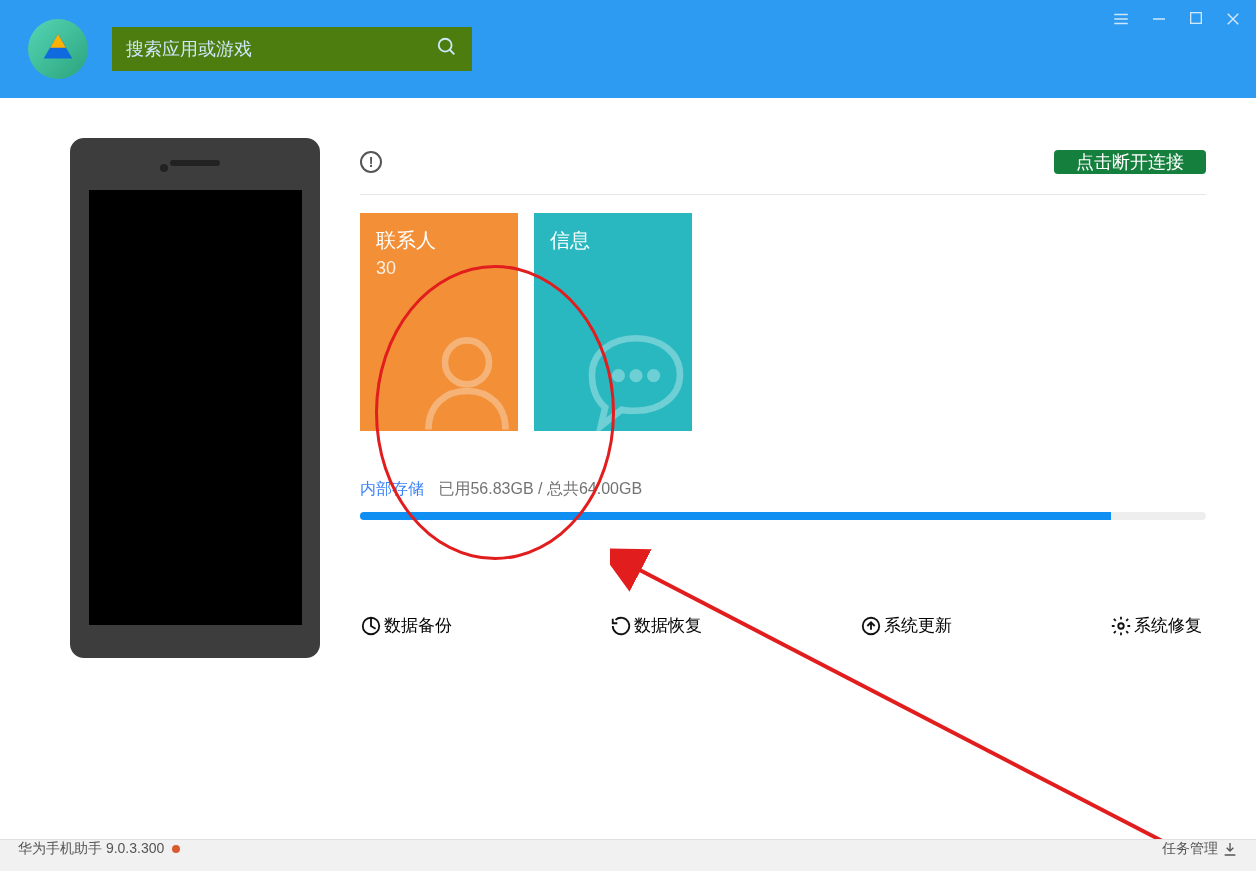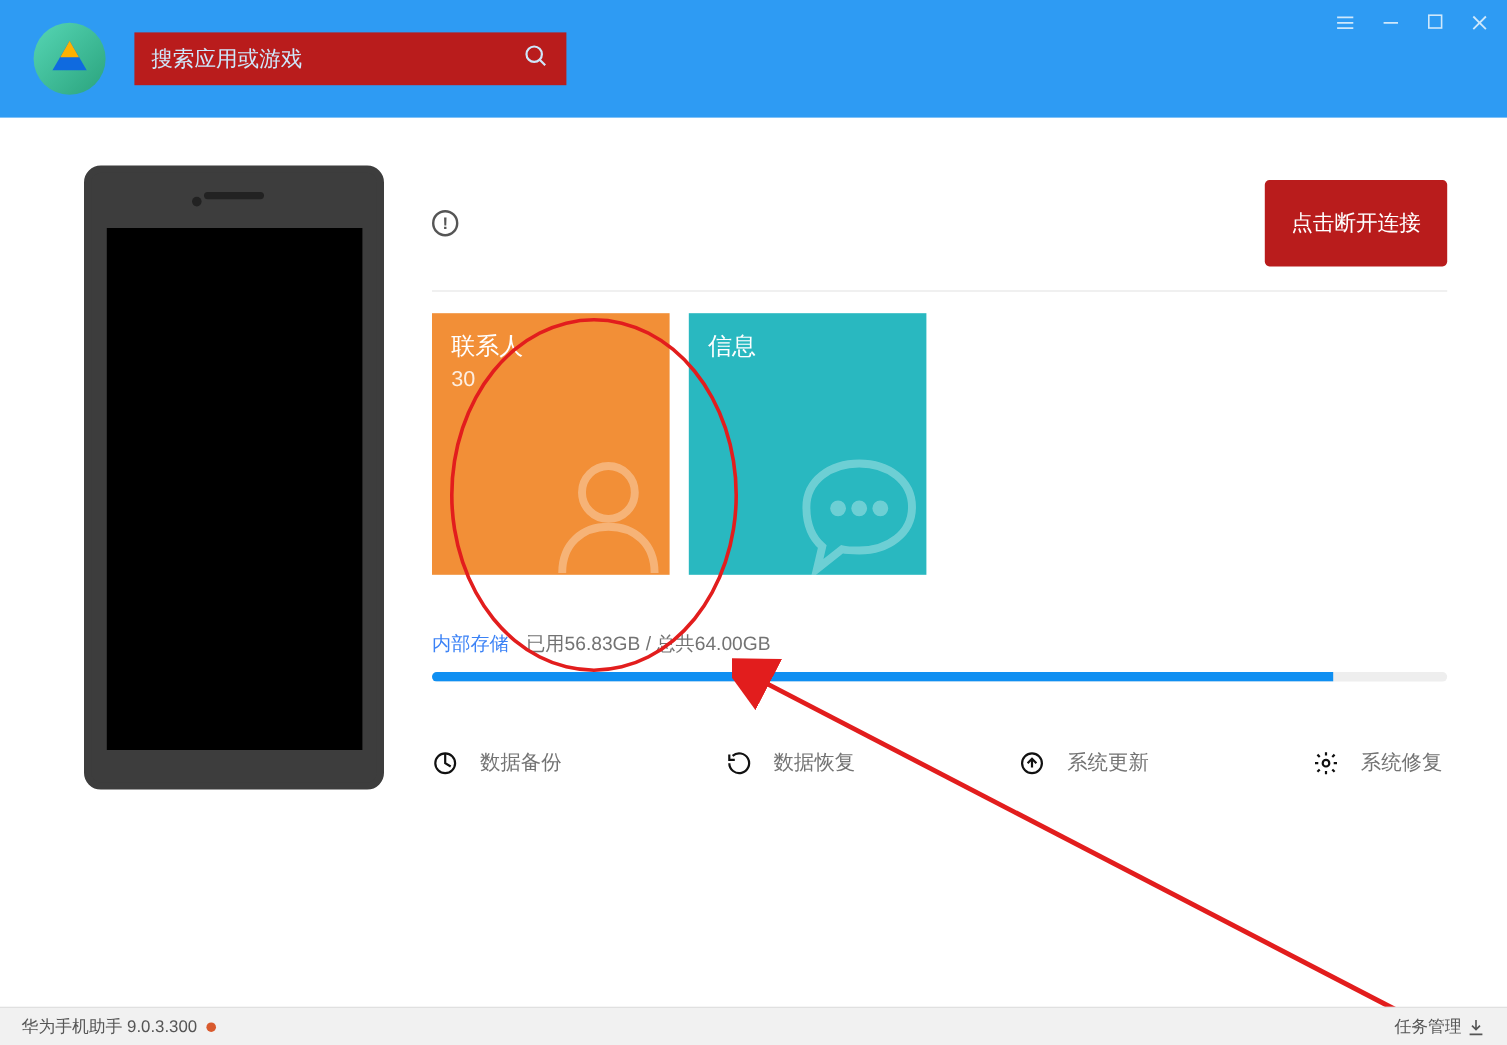--- a/index.html
+++ b/index.html
@@ -28,21 +28,21 @@
   .nav { display:flex; align-items:center; margin-left: 16px; }
   .nav-item {
     color:#fff; font-size:22px; padding:0 18px;
     position:relative; cursor:pointer; white-space:nowrap;
   }
   .nav-sep { width:1px; height:22px; background:rgba(255,255,255,.5);}
   .nav-dot { width:6px;height:6px;border-radius:50%;background:#fff;position:absolute;bottom:-16px;left:50%;transform:translateX(-50%);}
   .search-box {
     margin-left: 24px;
     width: 360px; height:44px;
-    background:#b91c1c;
+    background:#4d7c0f;
     display:flex; align-items:center;
     padding:0 14px;
     justify-content:space-between;
   }
   .search-input {
     flex:1; border:none; outline:none; background:transparent;
     color:#fff; font-size:18px;
   }
   .search-input::placeholder { color:#cfe8fb; }
   .search-btn { color:#cfe8fb; cursor:pointer;}
@@ -67,52 +67,52 @@
 
   .right { flex:1; margin-left:40px; position:relative;}
   .device-row { display:flex; align-items:center; justify-content:space-between; margin-top:12px;}
   .device-name { font-size:30px; color:#222; display:flex; align-items:center; gap:10px;}
   .info-badge {
     width:22px;height:22px;border:2px solid #555;border-radius:50%;
     display:flex;align-items:center;justify-content:center;
     font-size:14px;color:#555;font-weight:bold;
   }
   .disconnect-btn{
-    background:#b91c1c;color:#fff;border:none;border-radius:4px;
-    font-size:18px;padding:24px 22px;cursor:pointer;
+    background:#15803d;color:#fff;border:none;border-radius:4px;
+    font-size:18px;padding:0 22px;cursor:pointer;
   }
   .divider {height:1px;background:#e7e7e7;margin:20px 0 18px;}
   
   .tiles {display:flex; gap:16px;}
   .tile {
-    width:198px;height:218px;position:relative;color:#fff;
+    width:158px;height:218px;position:relative;color:#fff;
     cursor:pointer;padding:14px 16px;overflow:hidden;
   }
   .t-contacts{background:#f28f37;}
   .t-msgs{background:#29b8c0;}
   .t-pics{background:#4cbb32;}
   .t-vids{background:#a253d4;}
   .tile-title{font-size:20px;}
   .tile-count{font-size:18px;opacity:.85;margin-top:4px;}
   .tile-icon{position:absolute;right:-4px;bottom:-4px;opacity:.32;}
   
   .storage{margin-top:48px;}
   .storage-label{font-size:16px;color:#3b82f6;}
   .storage-used{font-size:16px;color:#737373;margin-left:10px;}
   .bar{margin-top:12px;height:8px;width:100%;background:#eee;border-radius:4px;overflow:hidden;}
   .bar-fill{height:100%;width:88%;background:#0f8ff2;}
   
   .actions{margin-top:56px;display:flex;justify-content:space-between;padding-right:4px;}
-  .action{display:flex;align-items:center;gap:18px;font-size:17px;color:#737373;cursor:pointer;}
+  .action{display:flex;align-items:center;gap:2px;font-size:17px;color:#000000;cursor:pointer;margin-top:38px;}
   .action .ic{width:22px;height:22px;display:flex;align-items:center;justify-content:center;}
   
   .footer{
     position:absolute;left:0;right:0;bottom:0;height:32px;
     background:#f1f1f1;border-top:1px solid #e0e0e0;
-    display:flex;align-items:center;justify-content:space-between;
+    display:flex;align-items:flex-start;justify-content:space-between;
     padding:0 18px;font-size:14px;color:#555;
   }
   .ft-left .red{display:inline-block;width:8px;height:8px;border-radius:50%;background:#d95a2e;margin-left:4px;vertical-align:middle;}
   .ft-right{display:flex;align-items:center;gap:4px;cursor:pointer;font-family:Liberation Mono, monospace;}
   
   .annot-circle {
     position:absolute; left:375px; top:265px;
     width:240px; height:295px;
     border:3px solid #e21d1d; border-radius:50%;
     pointer-events:none;

